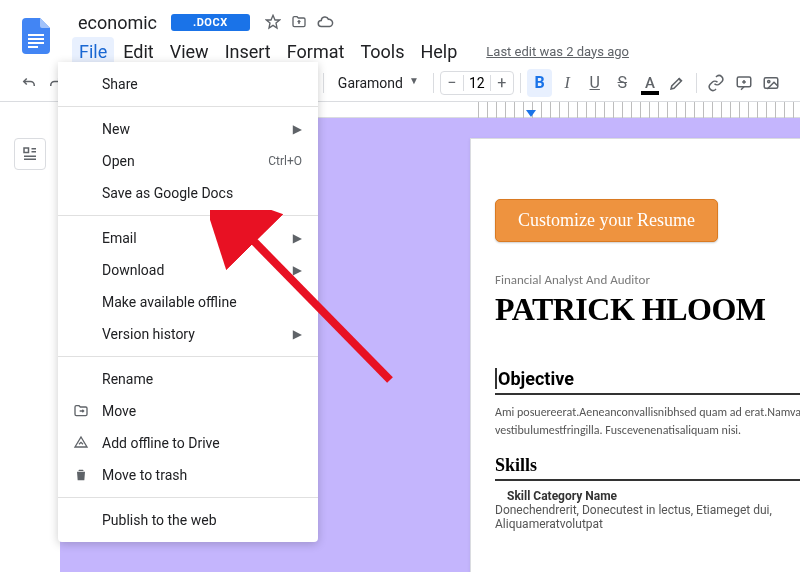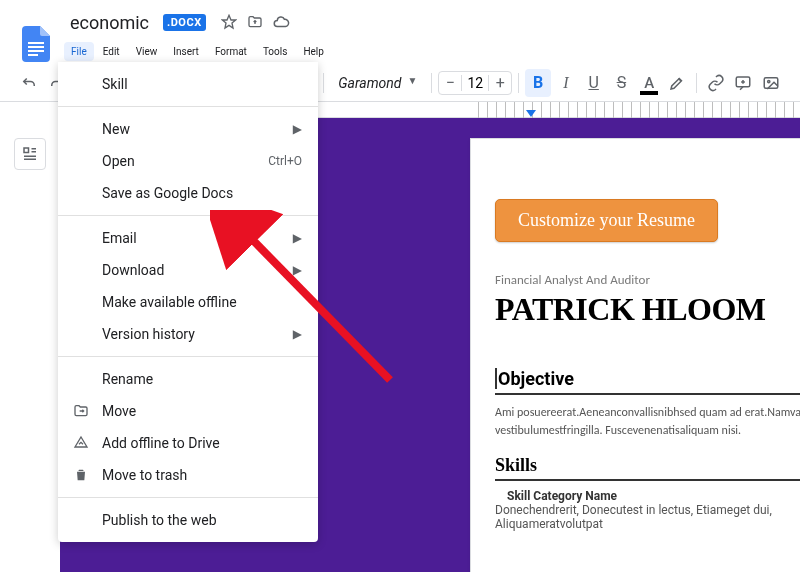--- a/index.html
+++ b/index.html
@@ -1,55 +1,55 @@
 <!DOCTYPE html>
 <html><head>
   <meta charset="utf-8">
   <style>
     * { margin: 0; padding: 0; box-sizing: border-box; font-family: 'Google Sans', Roboto, Arial, sans-serif; }
     body { width: 800px; height: 572px; overflow: hidden; background: #fff; position: relative; }
     
-    .header { display: flex; align-items: flex-end; padding: 8px 16px 0; gap: 8px; }
+    .header { display: flex; align-items: center; padding: 8px 16px 0; gap: 16px; }
     .logo { width: 40px; height: 40px; display: flex; align-items: center; justify-content: center; }
     .logo-svg { width: 28px; height: 36px; }
     .title-area { flex: 1; }
     .title-row { display: flex; align-items: center; gap: 8px; height: 28px; }
     .doc-title { font-size: 18px; color: #202124; padding: 2px 6px; }
-    .docx-badge { background: #1a73e8; color: #fff; font-size: 11px; font-weight: 700; padding: 2px 4px; border-radius: 3px; letter-spacing: 0.5px; }
+    .docx-badge { background: #1a73e8; color: #fff; font-size: 11px; font-weight: 700; padding: 2px 22px; border-radius: 3px; letter-spacing: 0.5px; }
     .title-icons { display: flex; gap: 4px; margin-left: 4px; }
     .title-icon { width: 22px; height: 22px; display: flex; align-items: center; justify-content: center; color: #5f6368; cursor: pointer; }
     .menu-bar { display: flex; align-items: center; gap: 2px; margin-top: 2px; height: 26px; }
-    .menu-item { font-size: 10px; color: #202124; padding: 4px 7px; cursor: pointer; border-radius: 4px; }
+    .menu-item { font-size: 18px; color: #202124; padding: 4px 7px; cursor: pointer; border-radius: 4px; }
     .menu-item.active { background: #e8f0fe; color: #1967d2; }
     .last-edit { font-size: 13px; color: #5f6368; text-decoration: underline; margin-left: 20px; cursor: pointer; }
     
     .toolbar { display: flex; align-items: center; height: 38px; border-bottom: 1px solid #dadce0; padding: 0 16px; gap: 2px; position: relative; }
     .tb-btn { width: 28px; height: 28px; display: flex; align-items: center; justify-content: center; color: #5f6368; cursor: pointer; border-radius: 4px; }
     .tb-sep { width: 1px; height: 20px; background: #dadce0; margin: 0 4px; }
-    .tb-select { display: flex; align-items: flex-start; font-size: 14px; color: #202124; padding: 4px 8px; cursor: pointer; gap: 6px; font-style: italic; }
+    .tb-select { display: flex; align-items: flex-start; font-size: 14px; color: #202124; padding: 4px 8px; cursor: pointer; gap: 6px; }
     .tb-select .arrow { font-size: 10px; color: #5f6368; }
     .font-size-box { display: flex; align-items: center; border: 1px solid #dadce0; border-radius: 4px; height: 24px; }
     .fs-btn { width: 22px; height: 22px; display: flex; align-items: center; justify-content: center; cursor: pointer; font-size: 16px; color: #5f6368; }
     .fs-val { width: 28px; text-align: center; font-size: 14px; border-left: 1px solid #dadce0; border-right: 1px solid #dadce0; }
     .tb-btn.bold { font-weight: 700; color: #1a73e8; background: #e8f0fe; }
     .tb-btn.italic { font-style: italic; font-family: serif; font-size: 16px;}
     .tb-btn.underline { text-decoration: underline; }
     .tb-btn.strike { text-decoration: line-through; }
     .color-a { position: relative; font-size: 15px; font-weight: 500;}
     .color-a::after { content:''; position:absolute; bottom:2px; left:4px; right:4px; height:4px; background:#000; }
     .highlight-icon { font-size: 18px; }
     
     .ruler { height: 16px; background: #fff; border-bottom: 1px solid #dadce0; position: relative; margin-left: 60px; }
     .ruler-bar { position: absolute; left: 410px; top: 0; height: 16px; right: 0; background: repeating-linear-gradient(to right, transparent, transparent 8px, #bdbdbd 8px, #bdbdbd 9px); }
     .ruler-indent { position:absolute; left: 466px; top:8px; width:0; height:0; border-left:5px solid transparent; border-right:5px solid transparent; border-top:7px solid #1a73e8; }
     
     .workspace { display: flex; height: calc(572px - 64px - 38px - 16px); position: relative; }
     .left-rail { width: 60px; display: flex; flex-direction: column; align-items: center; padding-top: 20px; gap: 8px; }
     .rail-icon { width: 32px; height: 32px; display:flex; align-items:center; justify-content:center; color:#5f6368; border:1px solid #dadce0; border-radius:4px; cursor:pointer;}
-    .canvas-area { flex: 1; background: #4c1d95; padding: 20px 0 0 410px; overflow: hidden; }
+    .canvas-area { flex: 1; background: #c4b5fd; padding: 20px 0 0 410px; overflow: hidden; }
     .page { background: #fff; border: 1px solid #dadce0; width: 600px; min-height: 800px; padding: 60px 20px 20px 24px; box-shadow: 0 1px 3px rgba(0,0,0,.08); }
     .resume-btn { background: #ee933f; color: #fff; font-family: Garamond, serif; font-size: 18px; padding: 10px 22px; border-radius: 5px; border: 1px solid #d97a22; display: inline-block; margin-bottom: 30px; box-shadow: 0 1px 2px rgba(0,0,0,.2);}
     .subtitle { font-family: Calibri, sans-serif; font-size: 13px; color: #7a7a7a; margin-bottom: 4px;}
     .name { font-family: Garamond, 'Times New Roman', serif; font-size: 32px; font-weight: 700; letter-spacing: -0.5px; margin-bottom: 40px; white-space: nowrap;}
     .section-h { font-family: Garamond, serif; font-size: 18px; font-weight: 700; border-bottom: 2px solid #333; padding-bottom: 3px; margin-bottom: 8px; display:inline-block; width:100%;}
     .cursor-mark { border-left: 2px solid #333; padding-left:1px;}
     .body-text { font-family: Calibri, sans-serif; font-size: 12px; color: #555; line-height: 1.5; margin-bottom: 16px;}
     .skills-row { display: flex; justify-content: space-between; font-family: Calibri, sans-serif; font-size: 12px;}
     .skill-col { flex: 1; }
     .skill-name { font-weight: 700; color: #333; font-size: 12px; margin-left: 12px;}
@@ -102,20 +102,21 @@
       </div>
     </div>
     <div class="menu-bar">
       <span class="menu-item active">File</span>
       <span class="menu-item">Edit</span>
       <span class="menu-item">View</span>
       <span class="menu-item">Insert</span>
       <span class="menu-item">Format</span>
       <span class="menu-item">Tools</span>
       <span class="menu-item">Help</span>
+      <span class="last-edit">Last edit was 2 days ago</span>
     </div>
   </div>
 </div>
 
 <div class="toolbar">
   <span class="tb-btn">
       <svg width="18" height="18" viewBox="0 0 24 24" fill="none" stroke="currentColor" stroke-width="2">
         <path d="M9 14l-4-4 4-4"></path>
         <path d="M5 10h9a5 5 0 015 5v1"></path>
       </svg>
@@ -212,21 +213,21 @@
         </div>
       </div>
       
       
     </div>
   </div>
 </div>
 
 <div class="dropdown">
   <div class="dd-item">
-      <span>Skill</span>
+      <span>Share</span>
     </div>
   <div class="dd-sep"></div>
   <div class="dd-item">
       <span>New</span>
       <span class="dd-arrow">▶</span>
     </div>
   <div class="dd-item">
       <span>Open</span>
       <span class="dd-shortcut">Ctrl+O</span>
     </div>

